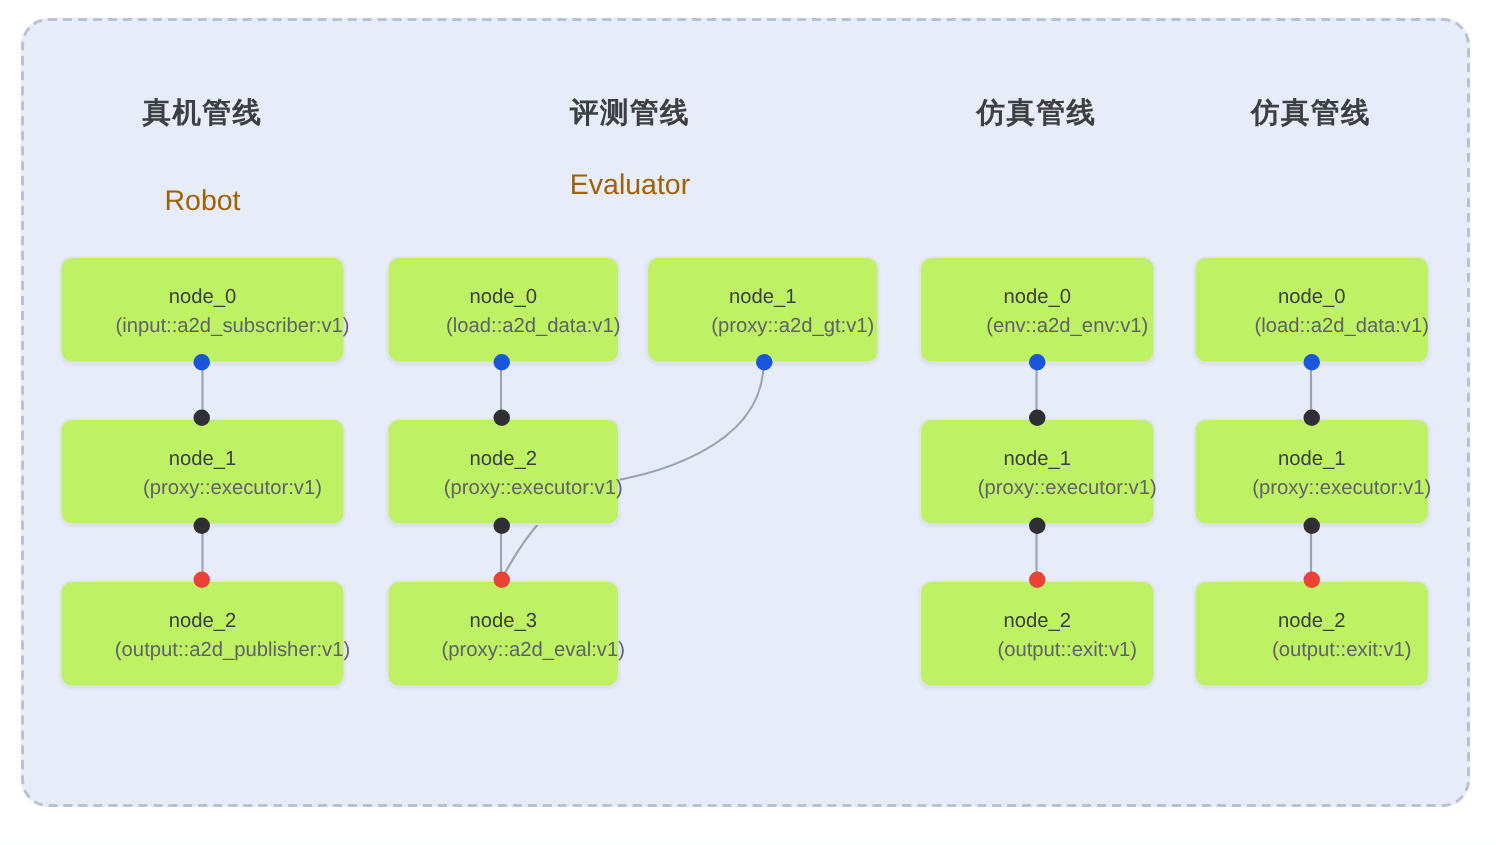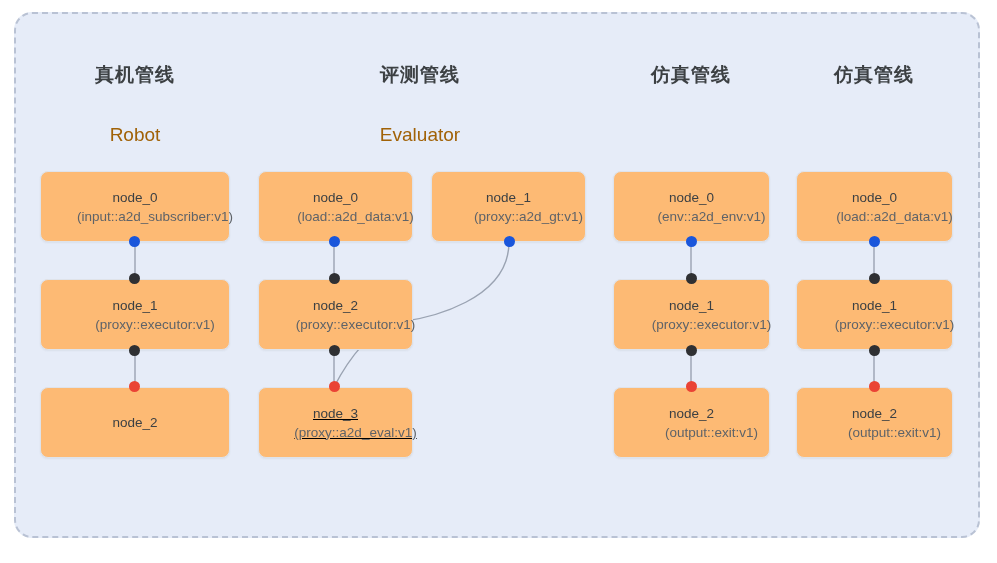--- a/index.html
+++ b/index.html
@@ -74,21 +74,21 @@
     font-size: 19px;
     font-weight: normal;
     color: #a16207;
     white-space: nowrap;
   }
 
   .node {
     position: absolute;
     z-index: 3;
     box-sizing: border-box;
-    background: #fdba74;
+    background: #bef264;
     border: 1px solid #dfe3ea;
     border-radius: 8px;
     display: flex;
     flex-direction: column;
     align-items: center;
     justify-content: center;
     box-shadow: 0 1px 2px rgba(60,64,67,0.07);
   }
 
   .node-name {
@@ -143,37 +143,38 @@
       <line x1="874" y1="351" x2="874" y2="387"></line>
     </g>
   </svg>
 
   <div class="col-title-cn" style="left:35px; top:62px; width:200px;">真机管线</div>
   <div class="col-title-cn" style="left:320px; top:62px; width:200px;">评测管线</div>
   <div class="col-title-cn" style="left:591px; top:62px; width:200px;">仿真管线</div>
   <div class="col-title-cn" style="left:774px; top:62px; width:200px;">仿真管线</div>
 
   <div class="col-title-en" style="left:35px; top:124px; width:200px;">Robot</div>
-  <div class="col-title-en" style="left:320px; top:124px; width:200px;">Evaluator</div>
+  <div class="col-title-en" style="left:320px; top:113px; width:200px;">Evaluator</div>
 
   <div class="node" style="left:40px; top:171px; width:190px; height:71px;">
     <div class="node-name">node_0</div>
     <div class="node-type">(input::a2d_subscriber:v1)</div>
   </div>
   <div class="port port-blue" style="left:129px; top:236px;"></div>
 
   <div class="node" style="left:40px; top:279px; width:190px; height:71px;">
     <div class="node-name">node_1</div>
     <div class="node-type">(proxy::executor:v1)</div>
   </div>
   <div class="port port-dark" style="left:129px; top:273px;"></div>
   <div class="port port-dark" style="left:129px; top:345px;"></div>
 
   <div class="node" style="left:40px; top:387px; width:190px; height:71px;">
     <div class="node-name">node_2</div>
+    <div class="node-type">(output::a2d_publisher:v1)</div>
   </div>
   <div class="port port-red" style="left:129px; top:381px;"></div>
 
   <div class="node" style="left:258px; top:171px; width:155px; height:71px;">
     <div class="node-name">node_0</div>
     <div class="node-type">(load::a2d_data:v1)</div>
   </div>
   <div class="port port-blue" style="left:329px; top:236px;"></div>
 
   <div class="node" style="left:431px; top:171px; width:155px; height:71px;">
@@ -182,21 +183,21 @@
   </div>
   <div class="port port-blue" style="left:504px; top:236px;"></div>
 
   <div class="node" style="left:258px; top:279px; width:155px; height:71px;">
     <div class="node-name">node_2</div>
     <div class="node-type">(proxy::executor:v1)</div>
   </div>
   <div class="port port-dark" style="left:329px; top:273px;"></div>
   <div class="port port-dark" style="left:329px; top:345px;"></div>
 
-  <div class="node" style="left:258px; top:387px; width:155px; height:71px;text-decoration:underline;">
+  <div class="node" style="left:258px; top:387px; width:155px; height:71px;">
     <div class="node-name">node_3</div>
     <div class="node-type">(proxy::a2d_eval:v1)</div>
   </div>
   <div class="port port-red" style="left:329px; top:381px;"></div>
 
   <div class="node" style="left:613px; top:171px; width:157px; height:71px;">
     <div class="node-name">node_0</div>
     <div class="node-type">(env::a2d_env:v1)</div>
   </div>
   <div class="port port-blue" style="left:686px; top:236px;"></div>

